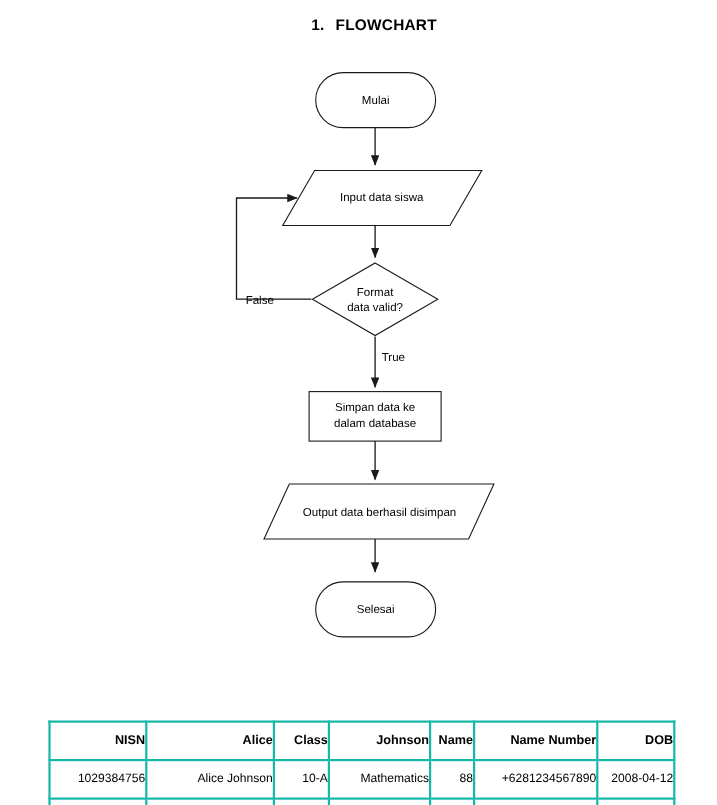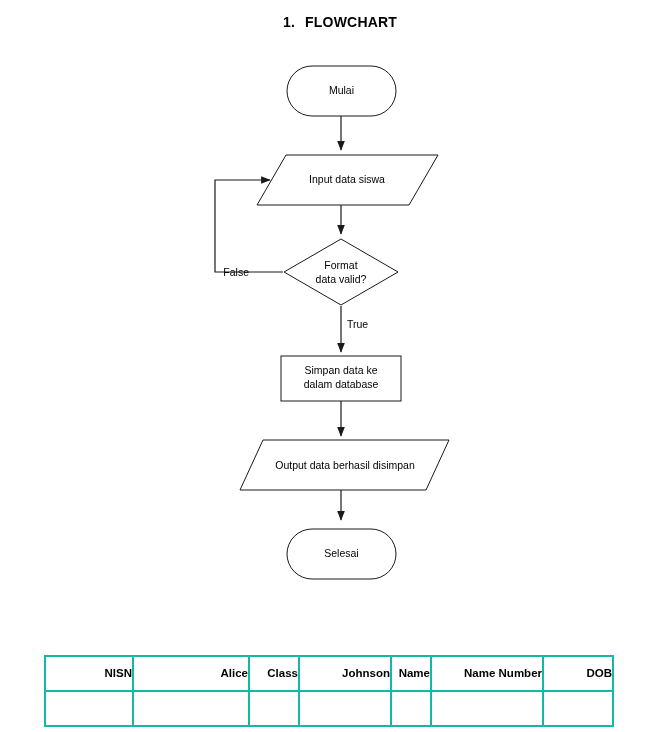--- a/index.html
+++ b/index.html
@@ -208,20 +208,29 @@
           <th>NISN</th>
           <th>Alice</th>
           <th>Class</th>
           <th>Johnson</th>
           <th>Name</th>
           <th>Name Number</th>
           <th>DOB</th>
         </tr>
       </thead>
       <tbody>
+        <tr>
+          <td>1029384756</td>
+          <td>Alice Johnson</td>
+          <td>10-A</td>
+          <td>Mathematics</td>
+          <td>88</td>
+          <td>+6281234567890</td>
+          <td>2008-04-12</td>
+        </tr>
         <tr class="empty">
           <td></td>
           <td></td>
           <td></td>
           <td></td>
           <td></td>
           <td></td>
           <td></td>
         </tr>
       </tbody>

